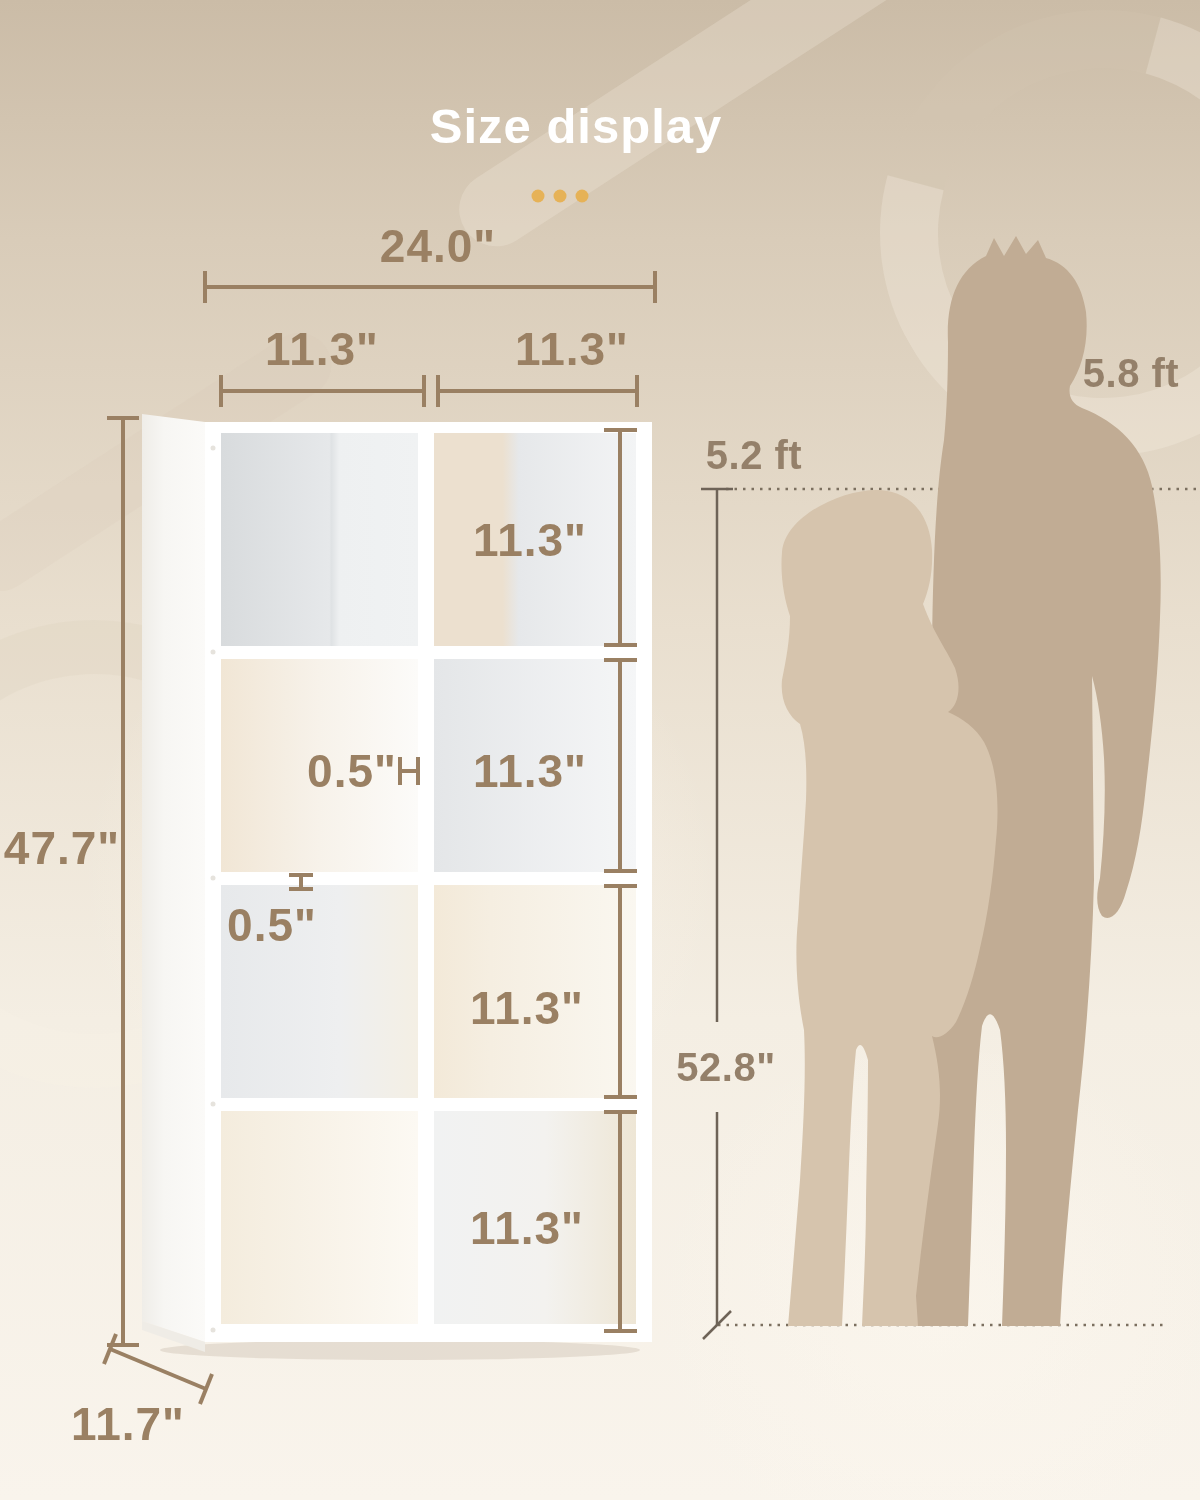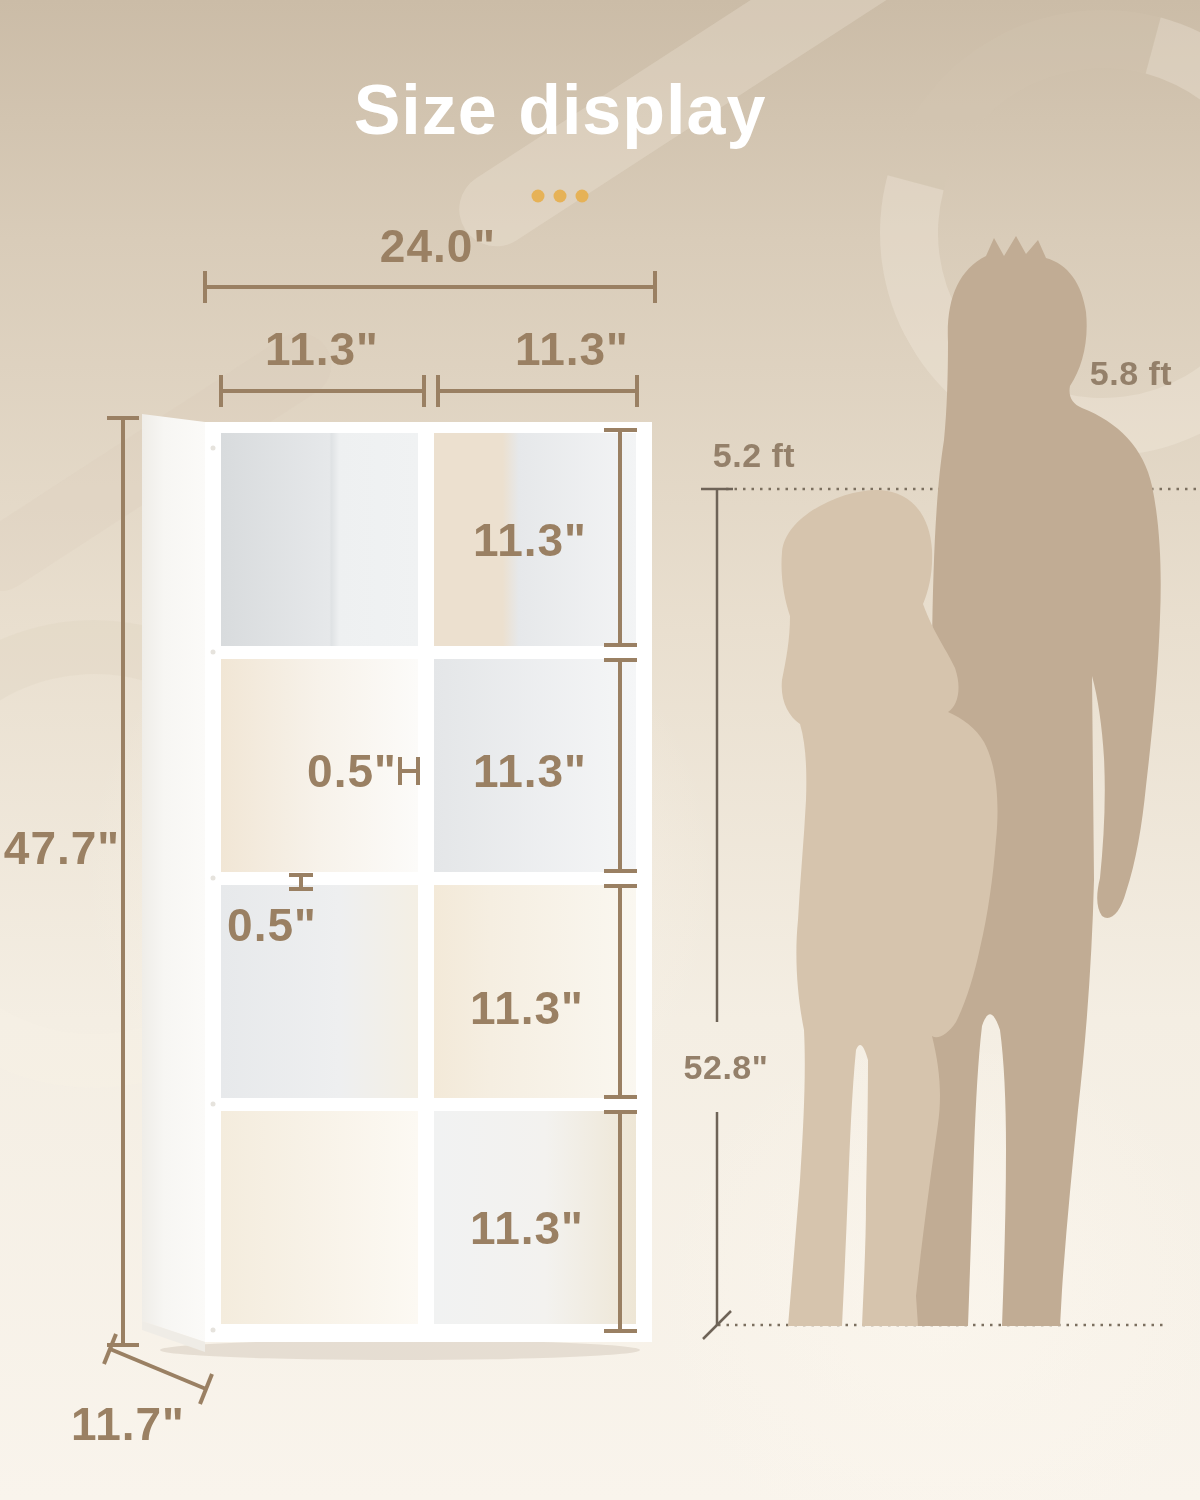--- a/index.html
+++ b/index.html
@@ -20,32 +20,32 @@
     border:58px solid rgba(248,241,229,.55);border-top-color:rgba(214,201,180,.45);transform:rotate(-30deg);}
   .wm-band1{left:420px;top:40px;width:560px;height:74px;background:rgba(248,241,229,.5);
     border-radius:40px;transform:rotate(-33deg);}
   .wm-band2{left:-60px;top:430px;width:420px;height:64px;background:rgba(214,201,180,.35);
     border-radius:40px;transform:rotate(-33deg);}
   .wm-arc{left:-140px;top:620px;width:360px;height:360px;border-radius:50%;
     border:54px solid rgba(214,201,180,.35);border-bottom-color:rgba(248,241,229,.5);transform:rotate(20deg);}
 
   .title{
     position:absolute;left:560px;top:110px;transform:translate(-50%,-50%);
-    margin:0;color:#ffffff;font-size:70px;font-weight:700;letter-spacing:1px;white-space:nowrap;
+    margin:16px;color:#ffffff;font-size:49px;font-weight:700;letter-spacing:1px;white-space:nowrap;
   }
   .dots{position:absolute;left:560px;top:196px;transform:translate(-50%,-50%);display:flex;gap:9px;}
   .dot{width:13px;height:13px;border-radius:50%;background:#E6B257;}
 
   .scene{position:absolute;left:0;top:0;width:1200px;height:1500px;}
 
   .dim{
     position:absolute;transform:translate(-50%,-50%);
     font-size:46px;font-weight:700;color:#9a8063;letter-spacing:1px;white-space:nowrap;
   }
-  .dim.small{font-size:34px;font-weight:700;color:#94806a;letter-spacing:.5px;}
+  .dim.small{font-size:40px;font-weight:700;color:#94806a;letter-spacing:.5px;}
   .lbl-w24 {left:438px;top:246px;}
   .lbl-w113l{left:322px;top:349px;}
   .lbl-w113r{left:572px;top:349px;}
   .lbl-h477{left:62px;top:848px;}
   .lbl-d117{left:128px;top:1424px;}
   .lbl-t05a{left:352px;top:771px;}
   .lbl-t05b{left:272px;top:925px;}
   .lbl-c1{left:530px;top:540px;}
   .lbl-c2{left:530px;top:771px;}
   .lbl-c3{left:527px;top:1008px;}

